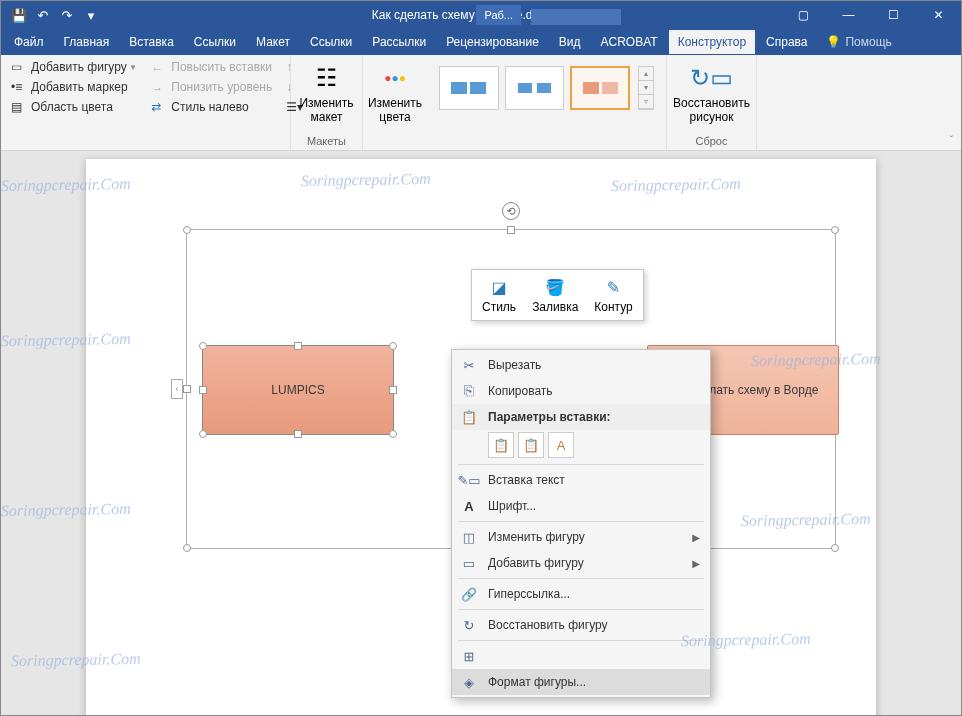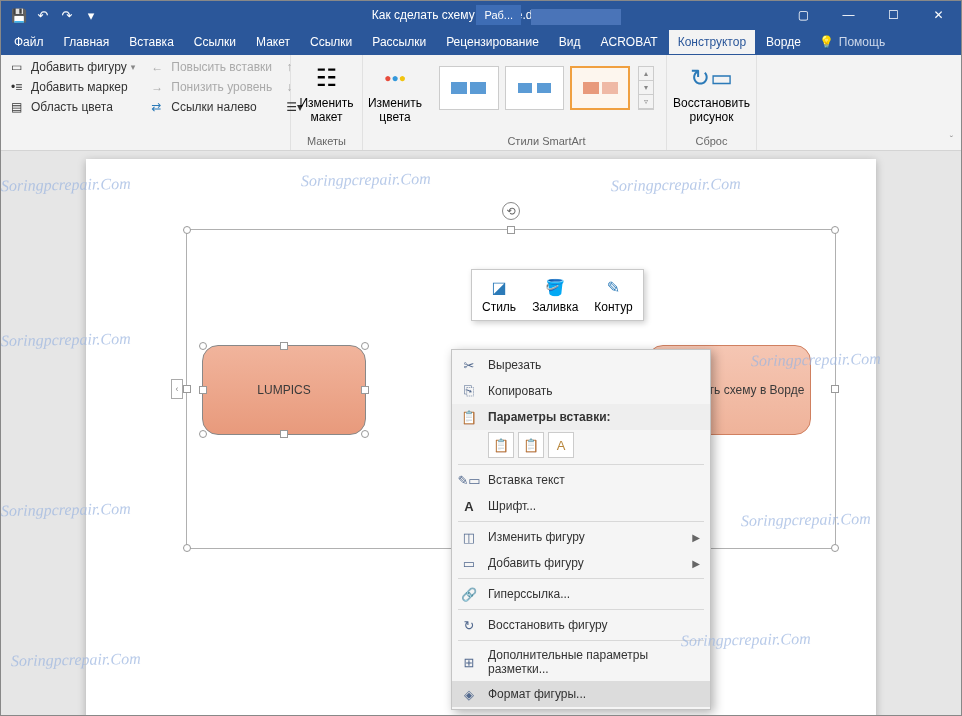--- a/index.html
+++ b/index.html
@@ -32,21 +32,21 @@
 .gbox{width:16px;height:12px}
 .galspin{width:16px;display:flex;flex-direction:column;border:1px solid #ccc;margin-left:2px}
 .galspin div{height:14px;border-bottom:1px solid #ccc;font-size:8px;text-align:center;line-height:14px;color:#888}
 .collapse{position:absolute;right:8px;bottom:4px;color:#888;font-size:10px}
 .docview{height:calc(100% - 28px - 26px - 96px);background:#e6e6e6;display:flex;justify-content:center;padding-top:8px;overflow:hidden;position:relative}
 .page{width:790px;height:600px;background:#fff;box-shadow:0 2px 8px rgba(0,0,0,0.25);position:relative}
 .sa-frame{position:absolute;left:100px;top:70px;width:650px;height:320px;border:1px solid #b0b0b0}
 .hdl{position:absolute;width:8px;height:8px;background:#fff;border:1px solid #999;border-radius:50%}
 .hdl.sq{border-radius:0}
 .rot{position:absolute;left:50%;top:-28px;transform:translateX(-50%);width:18px;height:18px;border:1px solid #888;border-radius:50%;display:flex;align-items:center;justify-content:center;color:#666;font-size:11px}
-.shape{position:absolute;width:164px;height:90px;border:1px solid #d08060;border-radius:16px;display:flex;align-items:center;justify-content:center;text-align:center;font-size:17px;color:#3a3a3a;background:linear-gradient(#f1b49c,#e89a7c)}
+.shape{position:absolute;width:192px;height:90px;border:1px solid #d08060;border-radius:2px;display:flex;align-items:center;justify-content:center;text-align:center;font-size:17px;color:#3a3a3a;background:linear-gradient(#f1b49c,#e89a7c)}
 .shape.sel{border:1.5px solid #888}
 .minitb{position:absolute;left:385px;top:110px;background:#fff;border:1px solid #c8c8c8;box-shadow:2px 2px 6px rgba(0,0,0,0.2);display:flex;padding:2px}
 .minitb .mb{display:flex;flex-direction:column;align-items:center;padding:4px 8px;font-size:11px;gap:2px}
 .minitb .mi{width:22px;height:22px;display:flex;align-items:center;justify-content:center;font-size:16px}
 .ctx{position:absolute;left:365px;top:190px;width:260px;background:#f5f5f5;border:1px solid #c4c4c4;box-shadow:3px 3px 10px rgba(0,0,0,0.3);padding:2px 0}
 .ctx .row{display:flex;align-items:center;padding:5px 10px 5px 8px;gap:10px;font-size:12px;color:#333}
 .ctx .row.hover{background:#dcdcdc}
 .ctx .row .ci{width:18px;height:16px;flex:0 0 18px;display:flex;align-items:center;justify-content:center;color:#52698e;font-size:13px}
 .ctx .row .arr{margin-left:auto;color:#666;font-size:10px}
 .ctx .sep{height:1px;background:#d8d8d8;margin:2px 6px}
@@ -82,21 +82,21 @@
   <div class="tab">Главная</div>
   <div class="tab">Вставка</div>
   <div class="tab">Ссылки</div>
   <div class="tab">Макет</div>
   <div class="tab">Ссылки</div>
   <div class="tab">Рассылки</div>
   <div class="tab">Рецензирование</div>
   <div class="tab">Вид</div>
   <div class="tab">ACROBAT</div>
   <div class="tab active">Конструктор</div>
-  <div class="tab">Ворде</div>
+  <div class="tab">Справа</div>
   <div class="help">
       <span>💡</span>
       <span>Помощь</span>
     </div>
 </div>
 
 <div class="ribbon">
   <div class="rgroup" style="width:290px">
     <div class="rcol">
       <div style="display:flex;flex-direction:column;gap:2px">
@@ -118,21 +118,21 @@
         <div class="cmd dis">
             <span class="ricon">←</span>
             <span>Повысить вставки</span>
           </div>
         <div class="cmd dis">
             <span class="ricon">→</span>
             <span>Понизить уровень</span>
           </div>
         <div class="cmd">
             <span class="ricon" style="color:#2b7ab8">⇄</span>
-            <span>Ссылки налево</span>
+            <span>Стиль налево</span>
           </div>
       </div>
       <div style="display:flex;flex-direction:column;gap:2px;margin-left:2px;color:#aaa">
         <div class="cmd dis">↑</div>
         <div class="cmd dis">↓</div>
         <div class="cmd">☰▾</div>
       </div>
     </div>
   </div>
 
@@ -170,21 +170,20 @@
       <div class="gitem sel">
           <div class="gbox" style="background:#e89a7c"></div>
           <div class="gbox" style="background:#efb9a5"></div>
         </div>
       <div class="galspin">
           <div>▴</div>
           <div>▾</div>
           <div>▿</div>
         </div>
     </div>
-    <div class="lbl">Стили SmartArt</div>
   </div>
 
   <div class="rgroup" style="width:90px">
     <div class="bigbtn">
       <div class="bi" style="color:#2b7ab8">↻▭</div>
       <span style="white-space:pre-line">Восстановить
 рисунок</span>
     </div>
     <div class="lbl">Сброс</div>
   </div>
@@ -282,21 +281,20 @@
           <span>Гиперссылка...</span>
         </div>
       <div class="sep"></div>
       <div class="row">
           <div class="ci">↻</div>
           <span>Восстановить фигуру</span>
         </div>
       <div class="sep"></div>
       <div class="row">
           <div class="ci">⊞</div>
-          <span>Дополнительные параметры разметки...</span>
         </div>
       <div class="row hover">
           <div class="ci">◈</div>
           <span>Формат фигуры...</span>
         </div>
     </div>
 
   </div>
 
   <div class="watermark" style="left:0;top:25px">Soringpcrepair.Com</div>

